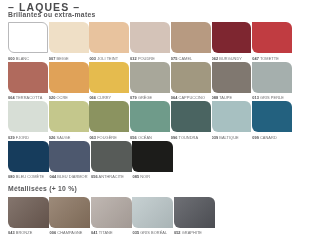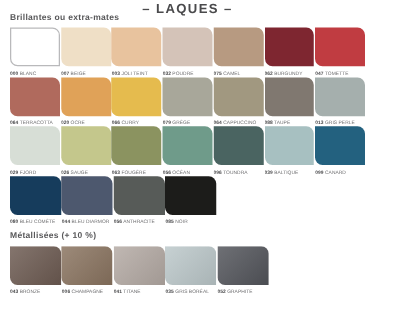--- a/index.html
+++ b/index.html
@@ -11,21 +11,20 @@
     color:#58585a;
     overflow:hidden;
     position:relative;
   }
   .page{position:relative;width:300px;height:248px;box-sizing:border-box;padding:0 8px;}
 
   
   .header{position:relative;height:22px;}
   .main-title{
     position:absolute;left:0;right:0;top:1px;
-    text-align:center;
     font-size:10.5px;font-weight:bold;letter-spacing:1.1px;
     color:#4a4a4c;
   }
   .section-title{
     font-size:6.8px;font-weight:bold;letter-spacing:.25px;
     color:#58585a;
     margin:0;padding:0;
     line-height:8px;
   }
   .header .section-title{position:absolute;left:0;top:11px;}

